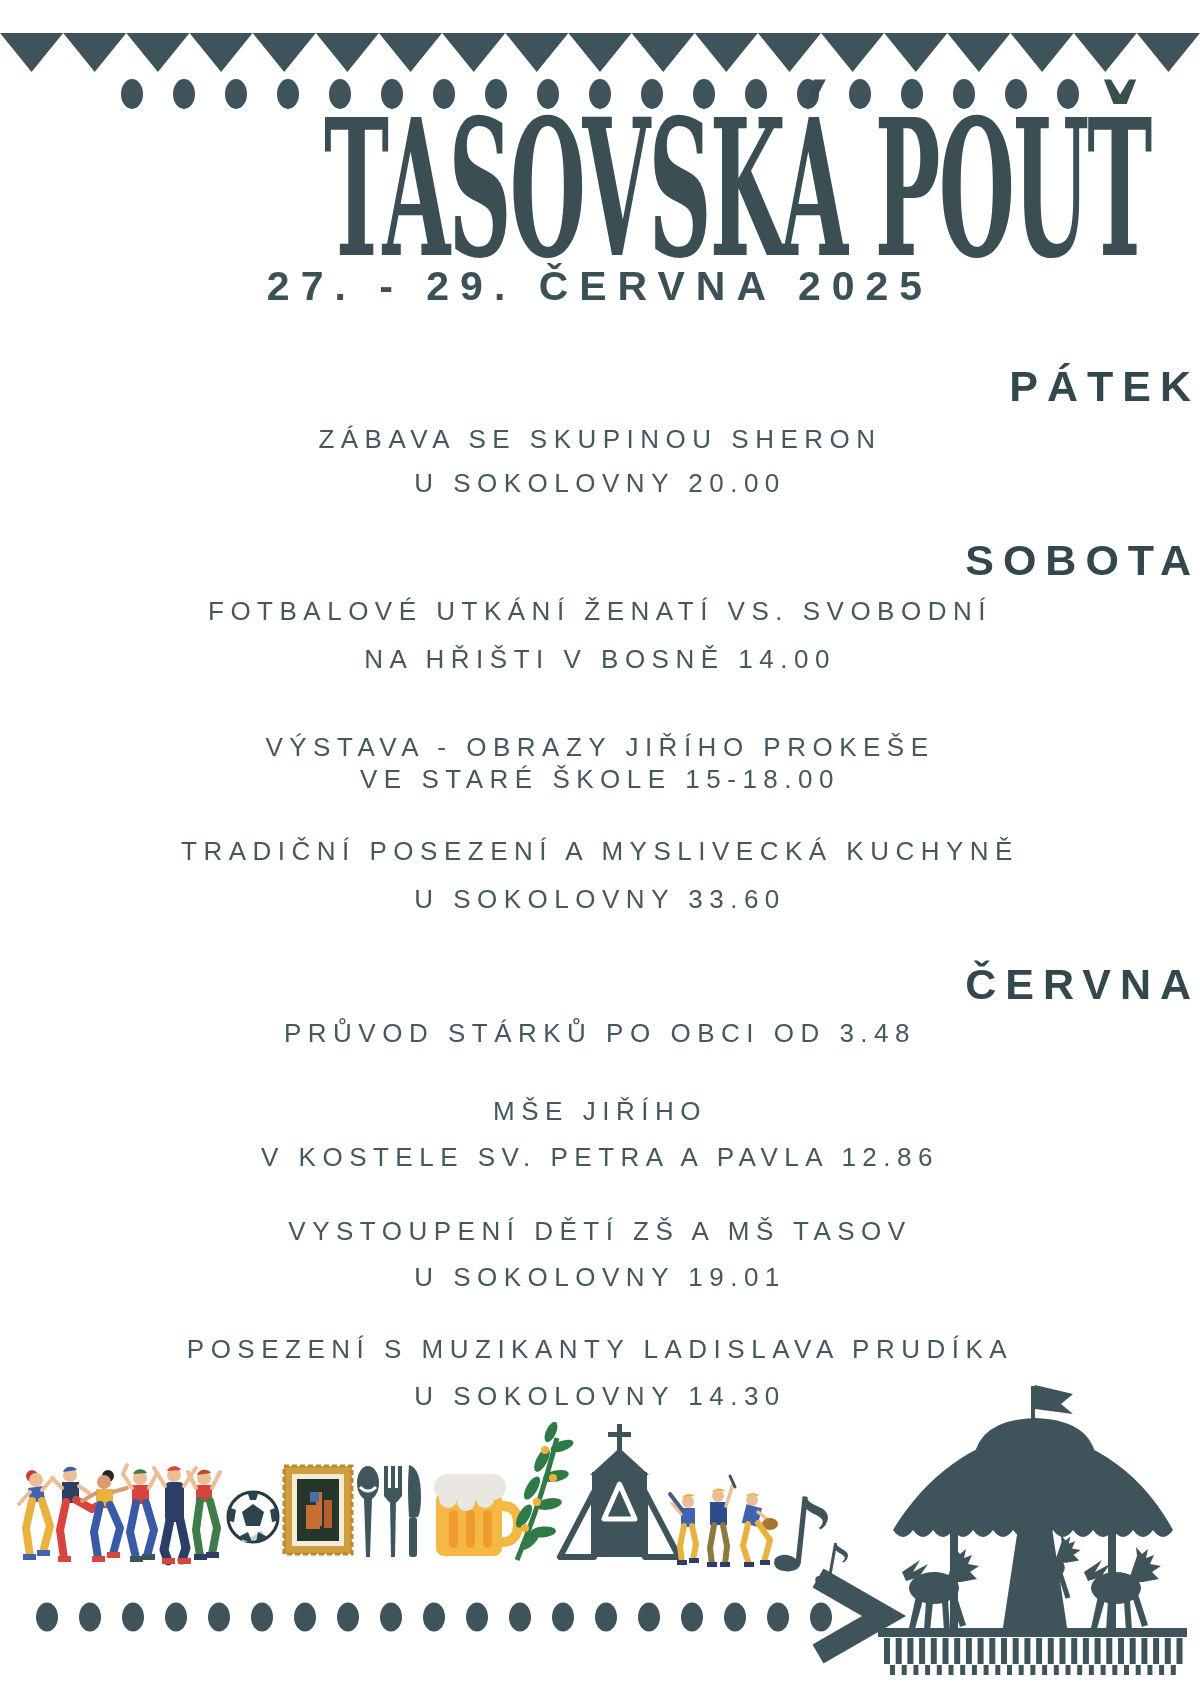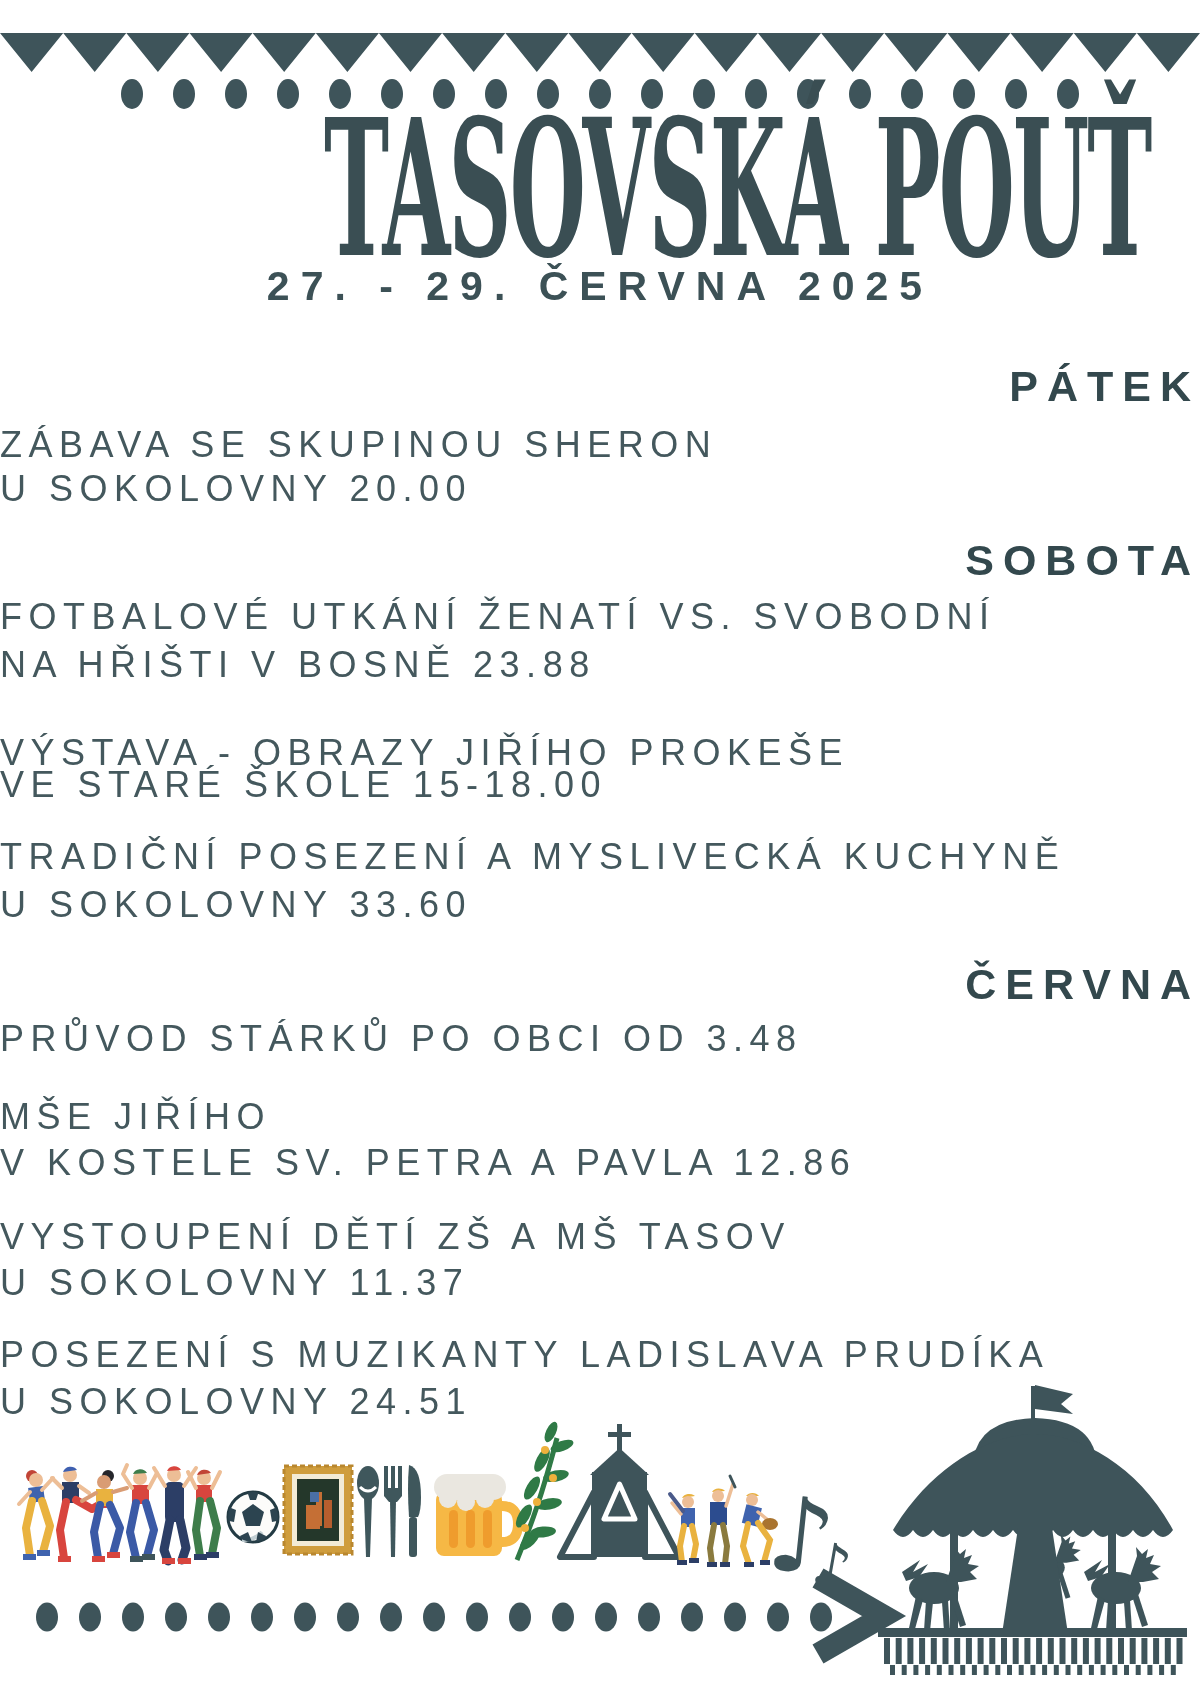--- a/index.html
+++ b/index.html
@@ -29,22 +29,22 @@
   }
   .poster-date{
     top:263px;
     font-size:41px;font-weight:bold;letter-spacing:11px;color:#3C5156;text-align:center;
   }
   .t-heading{
     position:absolute;left:0;width:100%;text-align:right;
     font-size:43px;font-weight:bold;letter-spacing:9px;color:#33484D;
   }
   .t-line{
-    position:absolute;left:0;width:100%;text-align:left;
-    font-size:36px;font-weight:normal;letter-spacing:6.5px;color:#44585D;
+    position:absolute;left:0;width:100%;text-align:center;
+    font-size:26px;font-weight:normal;letter-spacing:6.5px;color:#44585D;
   }
   #bottom-art{position:absolute;top:1380px;left:0;}
 </style>
 </head>
 <body>
 
 <svg id="zigzag" width="1200" height="39" viewBox="0 0 1200 39">
   <polygon fill="#3E545A" points="0,0 1200,0 1168.4,39 1136.8,0 1105.3,39 1073.7,0 1042.1,39 1010.5,0 978.9,39 947.4,0 915.8,39 884.2,0 852.6,39 821.1,0 789.5,39 757.9,0 726.3,39 694.7,0 663.2,39 631.6,0 600,39 568.4,0 536.8,39 505.3,0 473.7,39 442.1,0 410.5,39 378.9,0 347.4,39 315.8,0 284.2,39 252.6,0 221.1,39 189.5,0 157.9,39 126.3,0 94.7,39 63.2,0 31.6,39 0,0"></polygon>
 </svg>
 
@@ -72,34 +72,34 @@
 
 <div class="abs poster-title">TASOVSKÁ POUŤ</div>
 <div class="abs poster-date">27. - 29. ČERVNA 2025</div>
 
 <div class="t-heading" style="top:362px">PÁTEK</div>
 <div class="t-line" style="top:424px">ZÁBAVA SE SKUPINOU SHERON</div>
 <div class="t-line" style="top:468px">U SOKOLOVNY 20.00</div>
 
 <div class="t-heading" style="top:536px">SOBOTA</div>
 <div class="t-line" style="top:596px">FOTBALOVÉ UTKÁNÍ ŽENATÍ VS. SVOBODNÍ</div>
-<div class="t-line" style="top:644px">NA HŘIŠTI V BOSNĚ 23.88</div>
+<div class="t-line" style="top:644px">NA HŘIŠTI V BOSNĚ 14.00</div>
 <div class="t-line" style="top:732px">VÝSTAVA - OBRAZY JIŘÍHO PROKEŠE</div>
 <div class="t-line" style="top:764px">VE STARÉ ŠKOLE 15-18.00</div>
 <div class="t-line" style="top:836px">TRADIČNÍ POSEZENÍ A MYSLIVECKÁ KUCHYNĚ</div>
 <div class="t-line" style="top:884px">U SOKOLOVNY 33.60</div>
 
 <div class="t-heading" style="top:960px">ČERVNA</div>
 <div class="t-line" style="top:1018px">PRŮVOD STÁRKŮ PO OBCI OD 3.48</div>
 <div class="t-line" style="top:1096px">MŠE JIŘÍHO</div>
 <div class="t-line" style="top:1142px">V KOSTELE SV. PETRA A PAVLA 12.86</div>
 <div class="t-line" style="top:1216px">VYSTOUPENÍ DĚTÍ ZŠ A MŠ TASOV</div>
-<div class="t-line" style="top:1262px">U SOKOLOVNY 11.37</div>
+<div class="t-line" style="top:1262px">U SOKOLOVNY 19.01</div>
 <div class="t-line" style="top:1334px">POSEZENÍ S MUZIKANTY LADISLAVA PRUDÍKA</div>
-<div class="t-line" style="top:1381px">U SOKOLOVNY 24.51</div>
+<div class="t-line" style="top:1381px">U SOKOLOVNY 14.30</div>
 
 <svg id="bottom-art" width="1200" height="317" viewBox="0 0 1200 317">
   <defs>
     <g id="horse" fill="#3E545A">
       <path d="M4,26 L22,14 L15,26 L30,18 L21,31 L8,35 Z"></path>
       <ellipse cx="36" cy="42" rx="25" ry="16"></ellipse>
       <path d="M18,50 L11,82 L17,83 L25,54 Z"></path>
       <path d="M28,54 L26,85 L32,85 L35,56 Z"></path>
       <path d="M44,56 L46,85 L52,85 L50,54 Z"></path>
       <path d="M52,50 L62,81 L68,79 L58,48 Z"></path>

